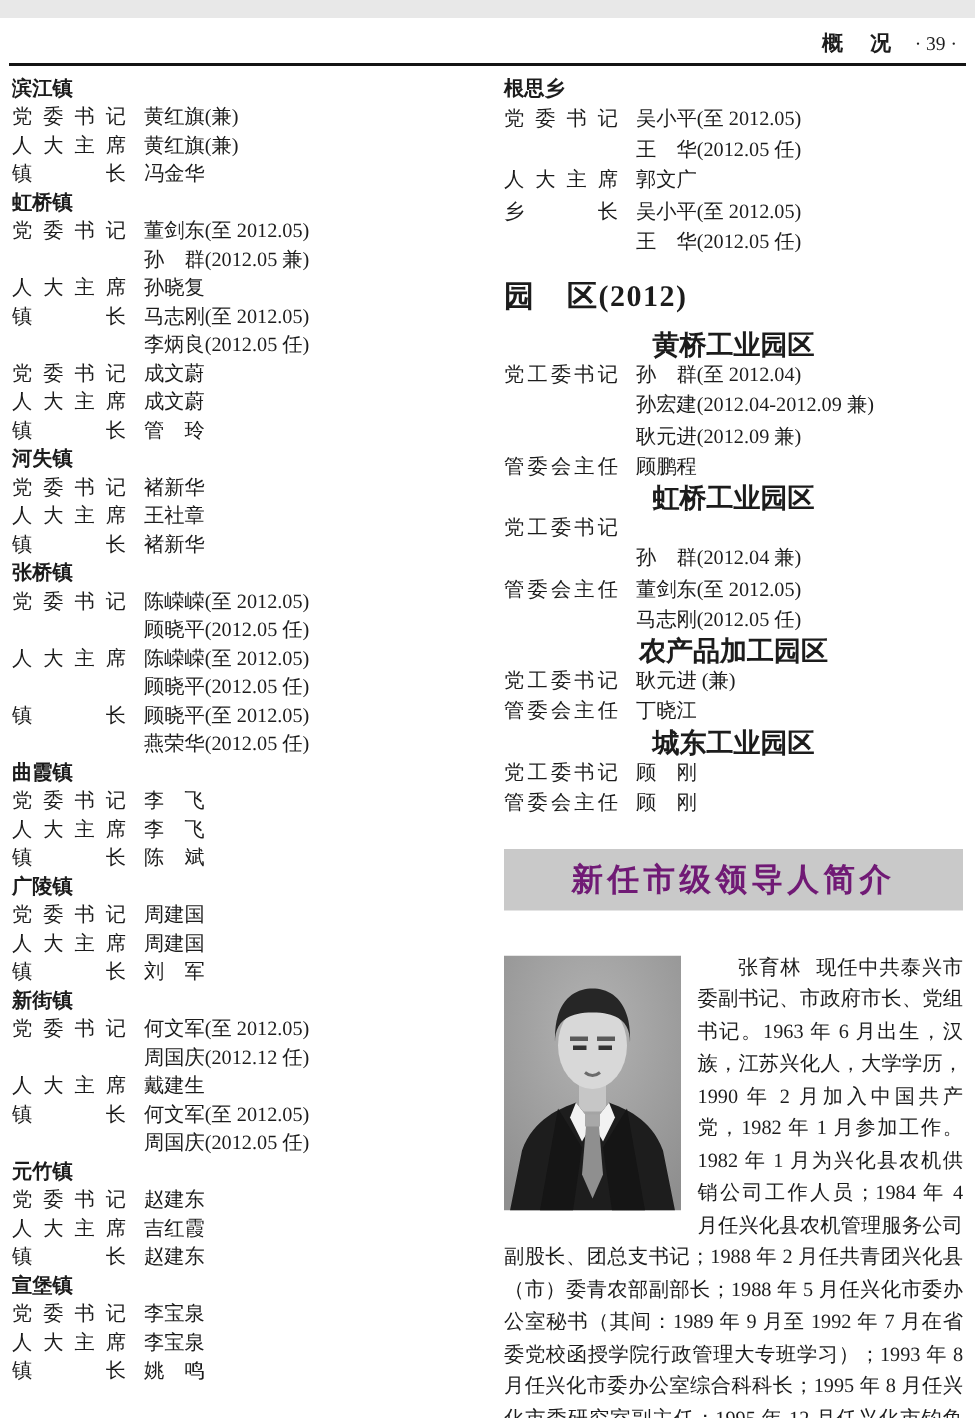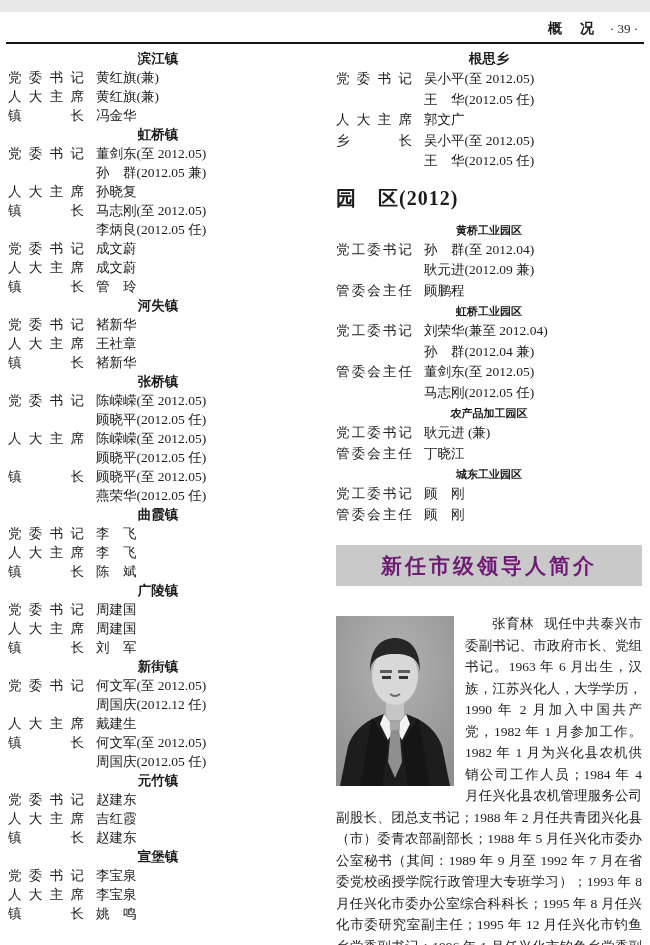--- a/index.html
+++ b/index.html
@@ -13,26 +13,26 @@
     font-family:"Liberation Sans","DejaVu Sans",sans-serif;
   }
   .hdr-title{font-weight:bold;letter-spacing:2px;}
   .hdr-page{margin-left:10px;font-family:"Liberation Serif","DejaVu Serif",serif;font-size:13px;}
   .rule{position:absolute;top:30px;left:6px;right:6px;border-top:2px solid #141414;}
   .columns{position:absolute;top:37px;left:8px;right:8px;display:flex;}
   .col-left{width:300px;flex:none;}
   .col-gap{width:28px;flex:none;}
   .col-right{width:306px;flex:none;}
   .town-title{
-    text-align:center;font-weight:bold;font-size:13.5px;line-height:19px;
+    text-align:left;font-weight:bold;font-size:13.5px;line-height:19px;
     font-family:"Liberation Sans","DejaVu Sans",sans-serif;
   }
   .col-right .town-title,.park-title{line-height:20px;}
   .park-title{
-    text-align:center;font-weight:bold;font-size:11px;
+    text-align:center;font-weight:bold;font-size:18px;
     font-family:"Liberation Sans","DejaVu Sans",sans-serif;
   }
   .row{display:flex;font-size:13.5px;line-height:19px;}
   .col-right .row{line-height:20.5px;}
   .role{
     width:76px;flex:none;display:inline-block;
     text-align:justify;text-align-last:justify;margin-right:12px;
   }
   .name{white-space:pre;}
   .parks-heading{
@@ -293,36 +293,36 @@
       <div class="parks-heading">园　区(2012)</div>
 
       <div>
         <div class="park-title">黄桥工业园区</div>
         <div class="row">
             <span class="role">党工委书记</span>
             <span class="name">孙　群(至 2012.04)</span>
           </div>
         <div class="row">
             <span class="role"></span>
+            <span class="name">孙宏建(2012.04-2012.09 兼)</span>
           </div>
         <div class="row">
             <span class="role"></span>
             <span class="name">耿元进(2012.09 兼)</span>
           </div>
         <div class="row">
             <span class="role">管委会主任</span>
             <span class="name">顾鹏程</span>
           </div>
       </div>
 
       <div>
         <div class="park-title">虹桥工业园区</div>
         <div class="row">
             <span class="role">党工委书记</span>
-            <span class="name">刘荣华(兼至 2012.04)</span>
           </div>
         <div class="row">
             <span class="role"></span>
             <span class="name">孙　群(2012.04 兼)</span>
           </div>
         <div class="row">
             <span class="role">管委会主任</span>
             <span class="name">董剑东(至 2012.05)</span>
           </div>
         <div class="row">

